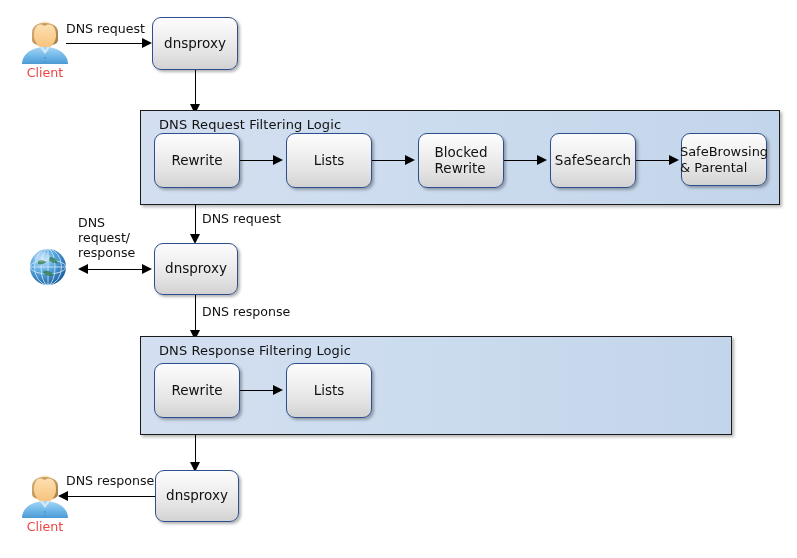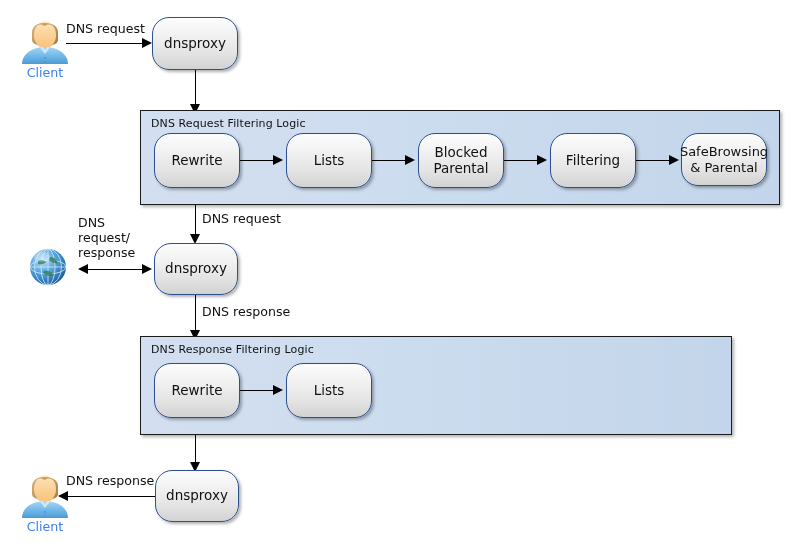--- a/index.html
+++ b/index.html
@@ -5,39 +5,39 @@
   html,body{margin:0;padding:0;background:#ffffff;}
   body{width:797px;height:558px;overflow:hidden;
        font-family:"DejaVu Sans","Liberation Sans",sans-serif;
        color:#1a1a1a;}
   #stage{position:relative;width:797px;height:558px;background:#fff;}
 
   
   .node{
     position:absolute;box-sizing:border-box;
     border:1.6px solid #2d4f8e;
-    border-radius:17px;
+    border-radius:9px;
     background:linear-gradient(to bottom,#fcfcfc 0%,#f2f2f2 32%,#e2e2e2 72%,#d2d2d2 100%);
     box-shadow:2px 2px 3px rgba(0,0,0,.30);
     display:flex;align-items:center;justify-content:center;
-    text-align:center;line-height:1.18;
+    line-height:1.18;
     font-size:13.5px;color:#111;
     white-space:pre-line;
   }
 
   
   .panel{
     position:absolute;box-sizing:border-box;
     border:1.4px solid #1b1b1b;
     background:linear-gradient(to right,#d3dff0 0%,#ccdcef 45%,#c3d5ea 100%);
     box-shadow:2px 2px 3px rgba(0,0,0,.30);
   }
   .panel-title{
-    position:absolute;left:10px;top:6px;
-    font-size:11px;color:#111;letter-spacing:.1px;
+    position:absolute;left:18px;top:6px;
+    font-size:13px;color:#111;letter-spacing:.1px;
   }
 
   
   .label{
     position:absolute;
     font-size:12.6px;color:#111;
     line-height:1.18;
     white-space:pre-line;
   }
   .label.center{text-align:left;}
@@ -46,21 +46,21 @@
   .ln-h{position:absolute;height:0;border-top:1.7px solid #000;}
   .ln-v{position:absolute;width:0;border-left:1.7px solid #000;}
   .ah{position:absolute;width:0;height:0;}
   .ah-r{border-top:5.5px solid transparent;border-bottom:5.5px solid transparent;border-left:10px solid #000;}
   .ah-l{border-top:5.5px solid transparent;border-bottom:5.5px solid transparent;border-right:10px solid #000;}
   .ah-d{border-left:5.5px solid transparent;border-right:5.5px solid transparent;border-top:10px solid #000;}
 
   
   .actor{position:absolute;text-align:center;}
   .actor .cap{
-    font-size:12.6px;color:#3b82f6;line-height:1.18;margin-top:2px;white-space:pre-line;
+    font-size:12.6px;color:#ef4444;line-height:1.18;margin-top:2px;white-space:pre-line;
   }
   .person{position:relative;width:54px;height:50px;margin:0 auto;}
   .globe{position:relative;width:48px;height:48px;margin:0 auto;}
 </style>
 </head>
 <body>
 
 <div id="stage">
 
   <div class="actor" style="left:12px;top:14px;width:66px;">
@@ -109,25 +109,25 @@
 
   <div class="node" style="left:154px;top:133px;width:86px;height:55px;">Rewrite</div>
   <div class="ln-h" style="left:240px;top:160px;width:35px;"></div>
   <div class="ah ah-r" style="left:273px;top:155px;"></div>
 
   <div class="node" style="left:286px;top:133px;width:86px;height:55px;">Lists</div>
   <div class="ln-h" style="left:372px;top:160px;width:35px;"></div>
   <div class="ah ah-r" style="left:405px;top:155px;"></div>
 
   <div class="node" style="left:418px;top:133px;width:86px;height:55px;">Blocked
-Parental</div>
+Rewrite</div>
   <div class="ln-h" style="left:504px;top:160px;width:35px;"></div>
   <div class="ah ah-r" style="left:537px;top:155px;"></div>
 
-  <div class="node" style="left:550px;top:133px;width:86px;height:55px;">Filtering</div>
+  <div class="node" style="left:550px;top:133px;width:86px;height:55px;">SafeSearch</div>
   <div class="ln-h" style="left:636px;top:160px;width:35px;"></div>
   <div class="ah ah-r" style="left:669px;top:155px;"></div>
 
   <div class="node" style="left:681px;top:133px;width:86px;height:53px;font-size:13px;">SafeBrowsing
 &amp; Parental</div>
 
   <div class="ln-v" style="left:195px;top:205px;height:37px;"></div>
   <div class="ah ah-d" style="left:189.5px;top:234px;"></div>
   <div class="label" style="left:202px;top:212px;">DNS request</div>
 

